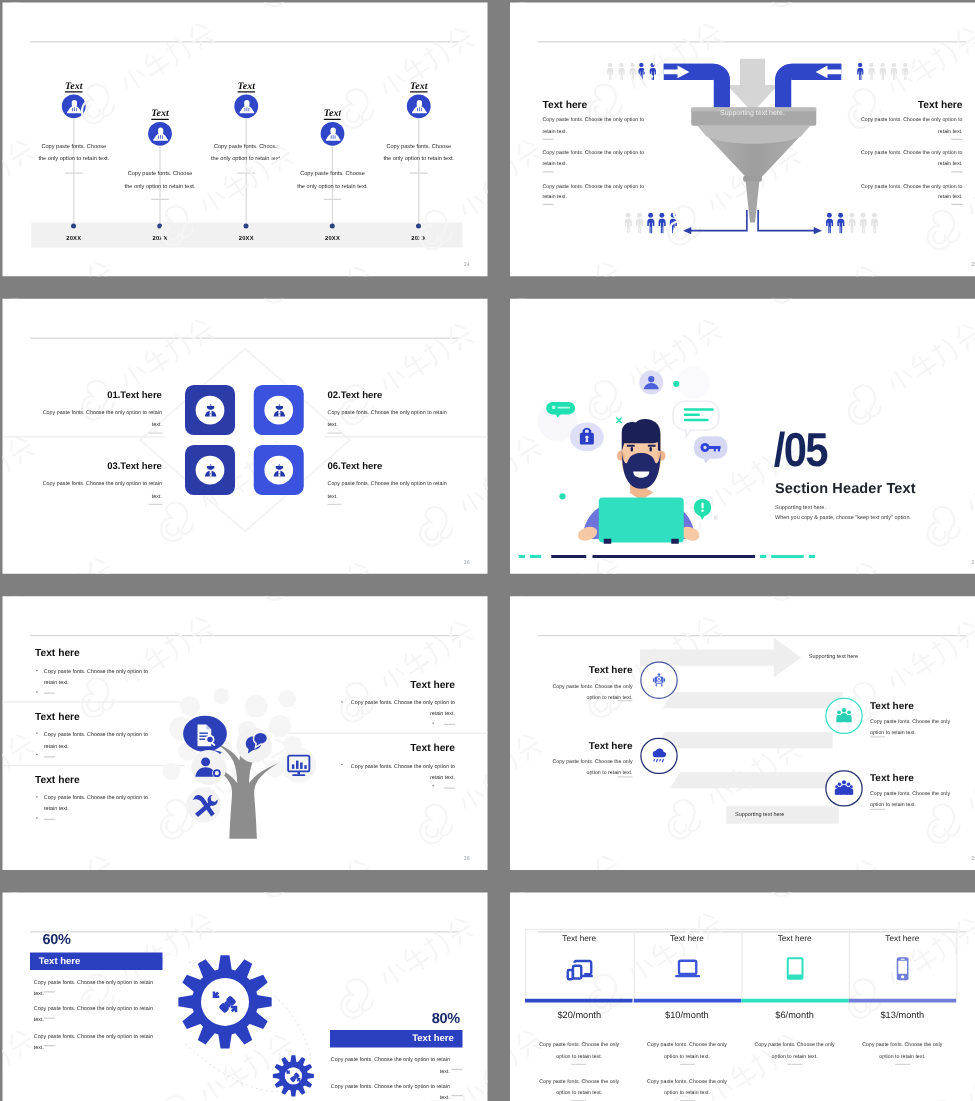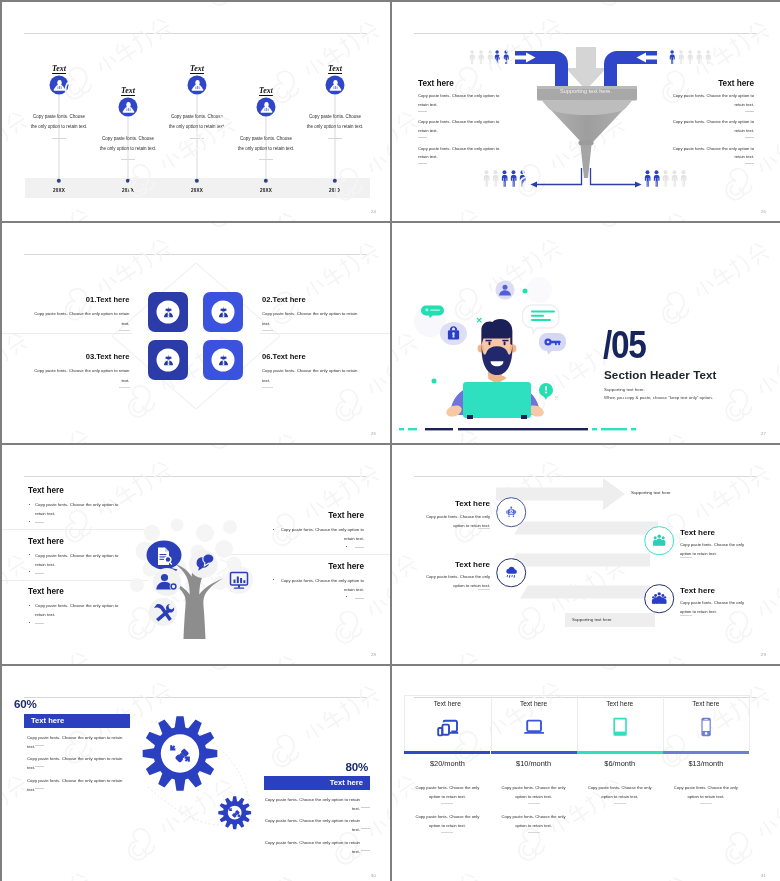--- a/index.html
+++ b/index.html
@@ -1,17 +1,17 @@
 <!DOCTYPE html>
 <html><head>
 <meta charset="utf-8">
 <style>
   html,body{margin:0;padding:0;}
   body{width:780px;height:881px;background:#7f7f7f;font-family:"Liberation Sans",sans-serif;overflow:hidden;}
-  .grid{position:absolute;inset:0;display:grid;grid-template-columns:388px 388px;grid-template-rows:219px 220px 219px 219px;gap:2px;padding:2px;box-sizing:border-box;}
+  .grid{position:absolute;inset:0;display:grid;grid-template-columns:388px 388px;grid-template-rows:219px 220px 219px 219px;gap:18px;padding:2px;box-sizing:border-box;}
   .slide{position:relative;background:#fff;overflow:hidden;}
   .hr-top{position:absolute;left:22px;right:22px;top:31px;height:1px;background:#d8d8d8;}
   .pgnum{position:absolute;right:14px;bottom:7px;font-size:4.2px;color:#9aa0a6;letter-spacing:.2px;}
   
   #wmdefs{position:absolute;width:0;height:0;overflow:hidden;}
   .wmlayer{position:absolute;left:-40px;top:-40px;right:-40px;bottom:-40px;pointer-events:none;z-index:1;}
   
   .s1 .band{position:absolute;left:23px;right:20px;top:176px;height:20px;background:#f1f1f1;}
   .s1 .ttl{position:absolute;font:italic bold 8px "Liberation Serif",serif;color:#111;transform:translateX(-50%);white-space:nowrap;line-height:8px;}
   .s1 .ttl:after{content:"";display:block;height:1.1px;background:#111;margin-top:-0.5px;}
@@ -1397,21 +1397,21 @@
             <rect x="-1" y="-8.6" width="9.4" height="7.0" rx="2.2"></rect>
             <rect x="-1" y="1.6" width="9.4" height="7.0" rx="2.2"></rect>
             <rect x="0.2" y="-1.8" width="7.0" height="3.6" rx="1.0"></rect>
           </g>
           <path d="M-12.6 -10.6 h2.6 v2.1 l2.1 -2.1 l1.9 1.9 l-2.1 2.1 h2.2 v2.6 h-6.7 Z"></path>
           <path d="M12.6 10.6 h-2.6 v-2.1 l-2.1 2.1 l-1.9 -1.9 l2.1 -2.1 h-2.2 v-2.6 h6.7 Z"></path>
         </g>
       </g>
     </svg>
     <div id="s7left">
-        <div class="pct" style="left:12px;top:32px">60%</div>
+        <div class="pct" style="left:32px;top:32px">60%</div>
         <div class="bar" style="left:22px;width:106px;top:48px"></div>
         <div class="barl" style="left:29px;top:48px">Text here</div>
         <div class="b7" style="left:25px;top:66.5px">Copy paste fonts. Choose the only option to retain text.</div>
         <div class="d7" style="left:33px;top:78.9px"></div>
         <div class="b7" style="left:25px;top:88px">Copy paste fonts. Choose the only option to retain text.</div>
         <div class="d7" style="left:33px;top:100.4px"></div>
         <div class="b7" style="left:25px;top:109.5px">Copy paste fonts. Choose the only option to retain text.</div>
         <div class="d7" style="left:33px;top:121.9px"></div>
       </div>
       <div id="s7right">

